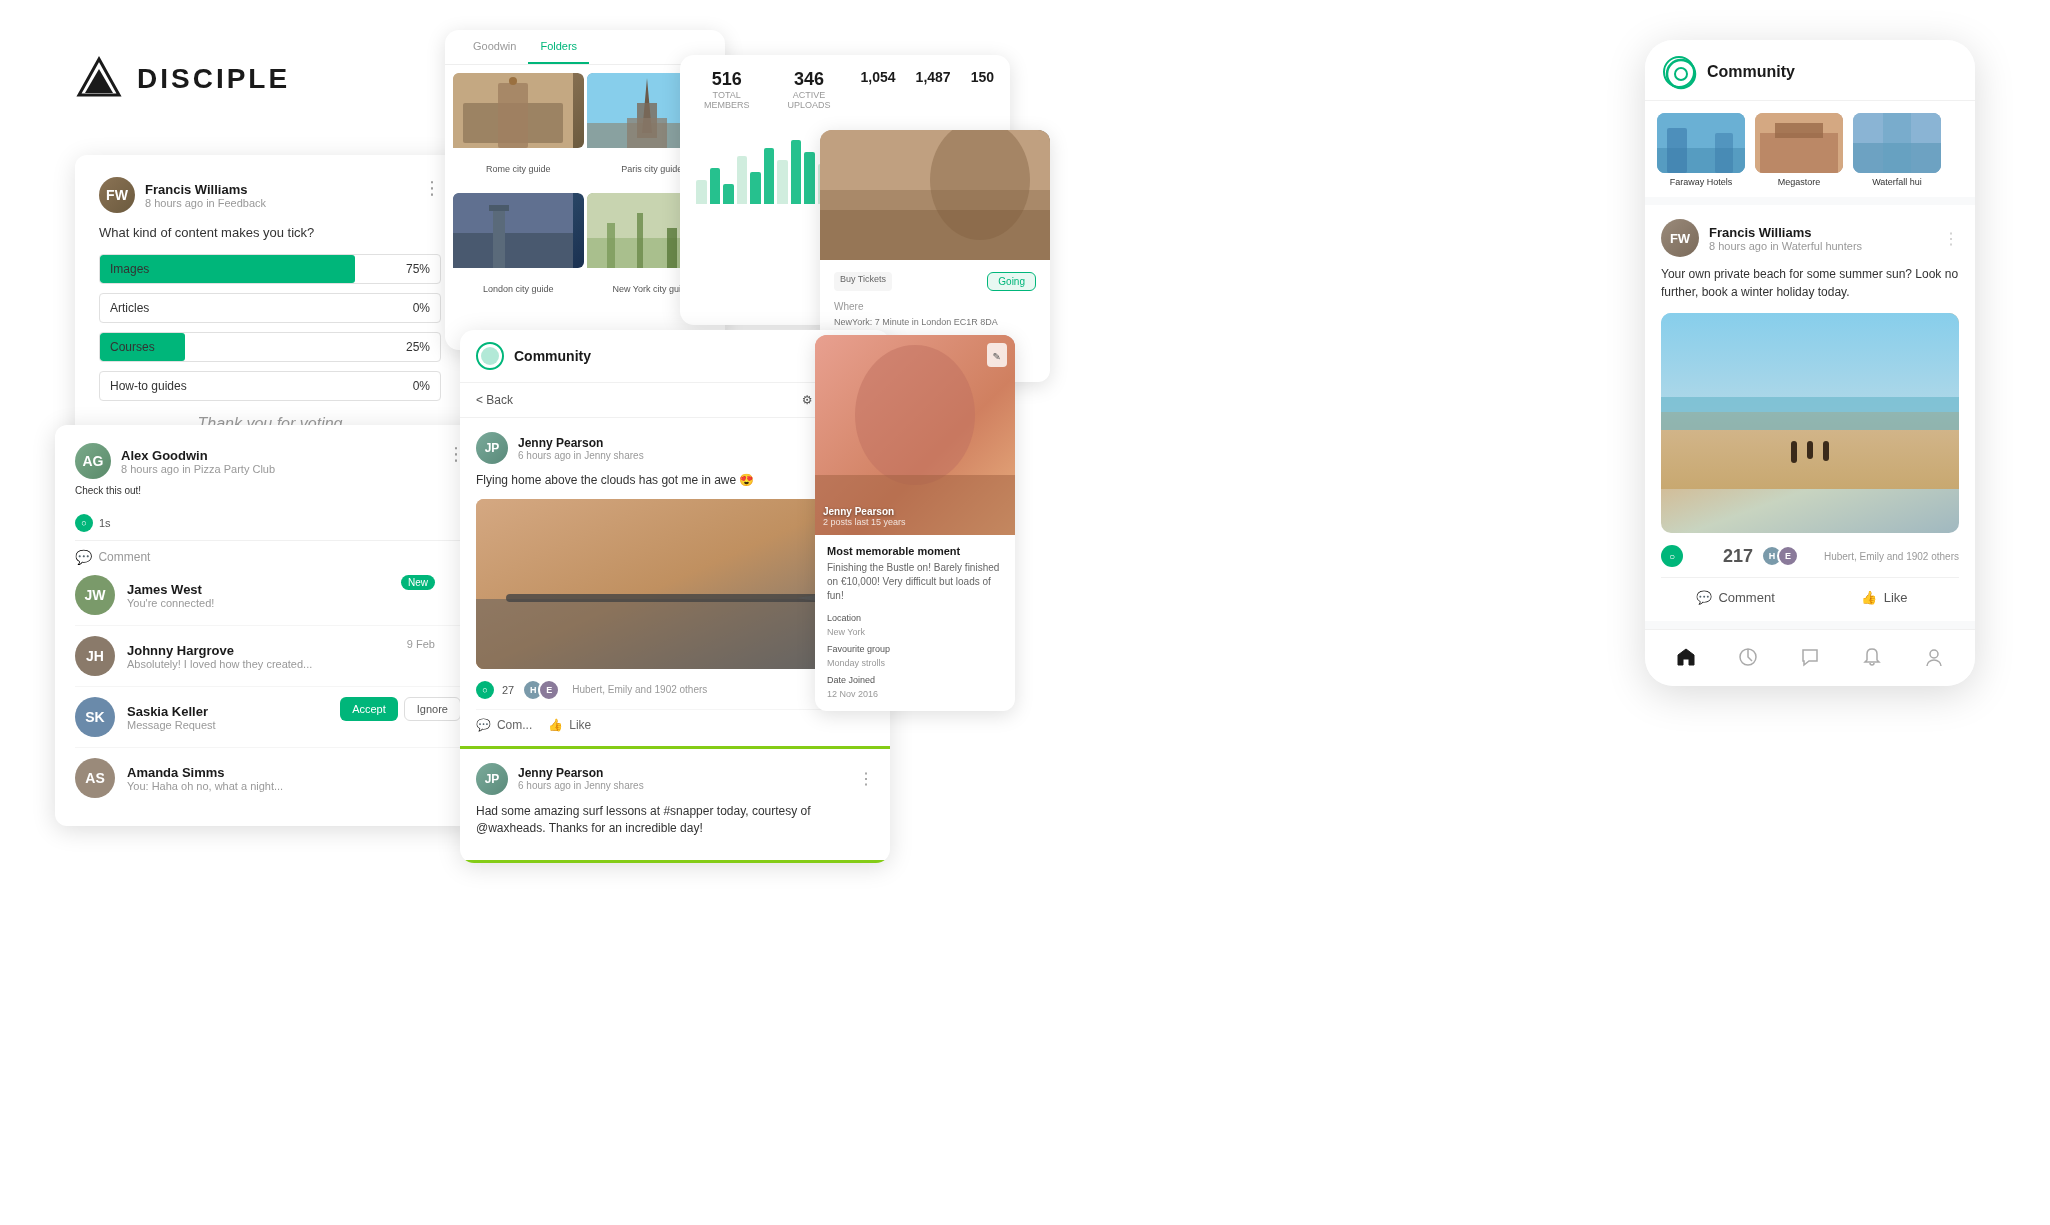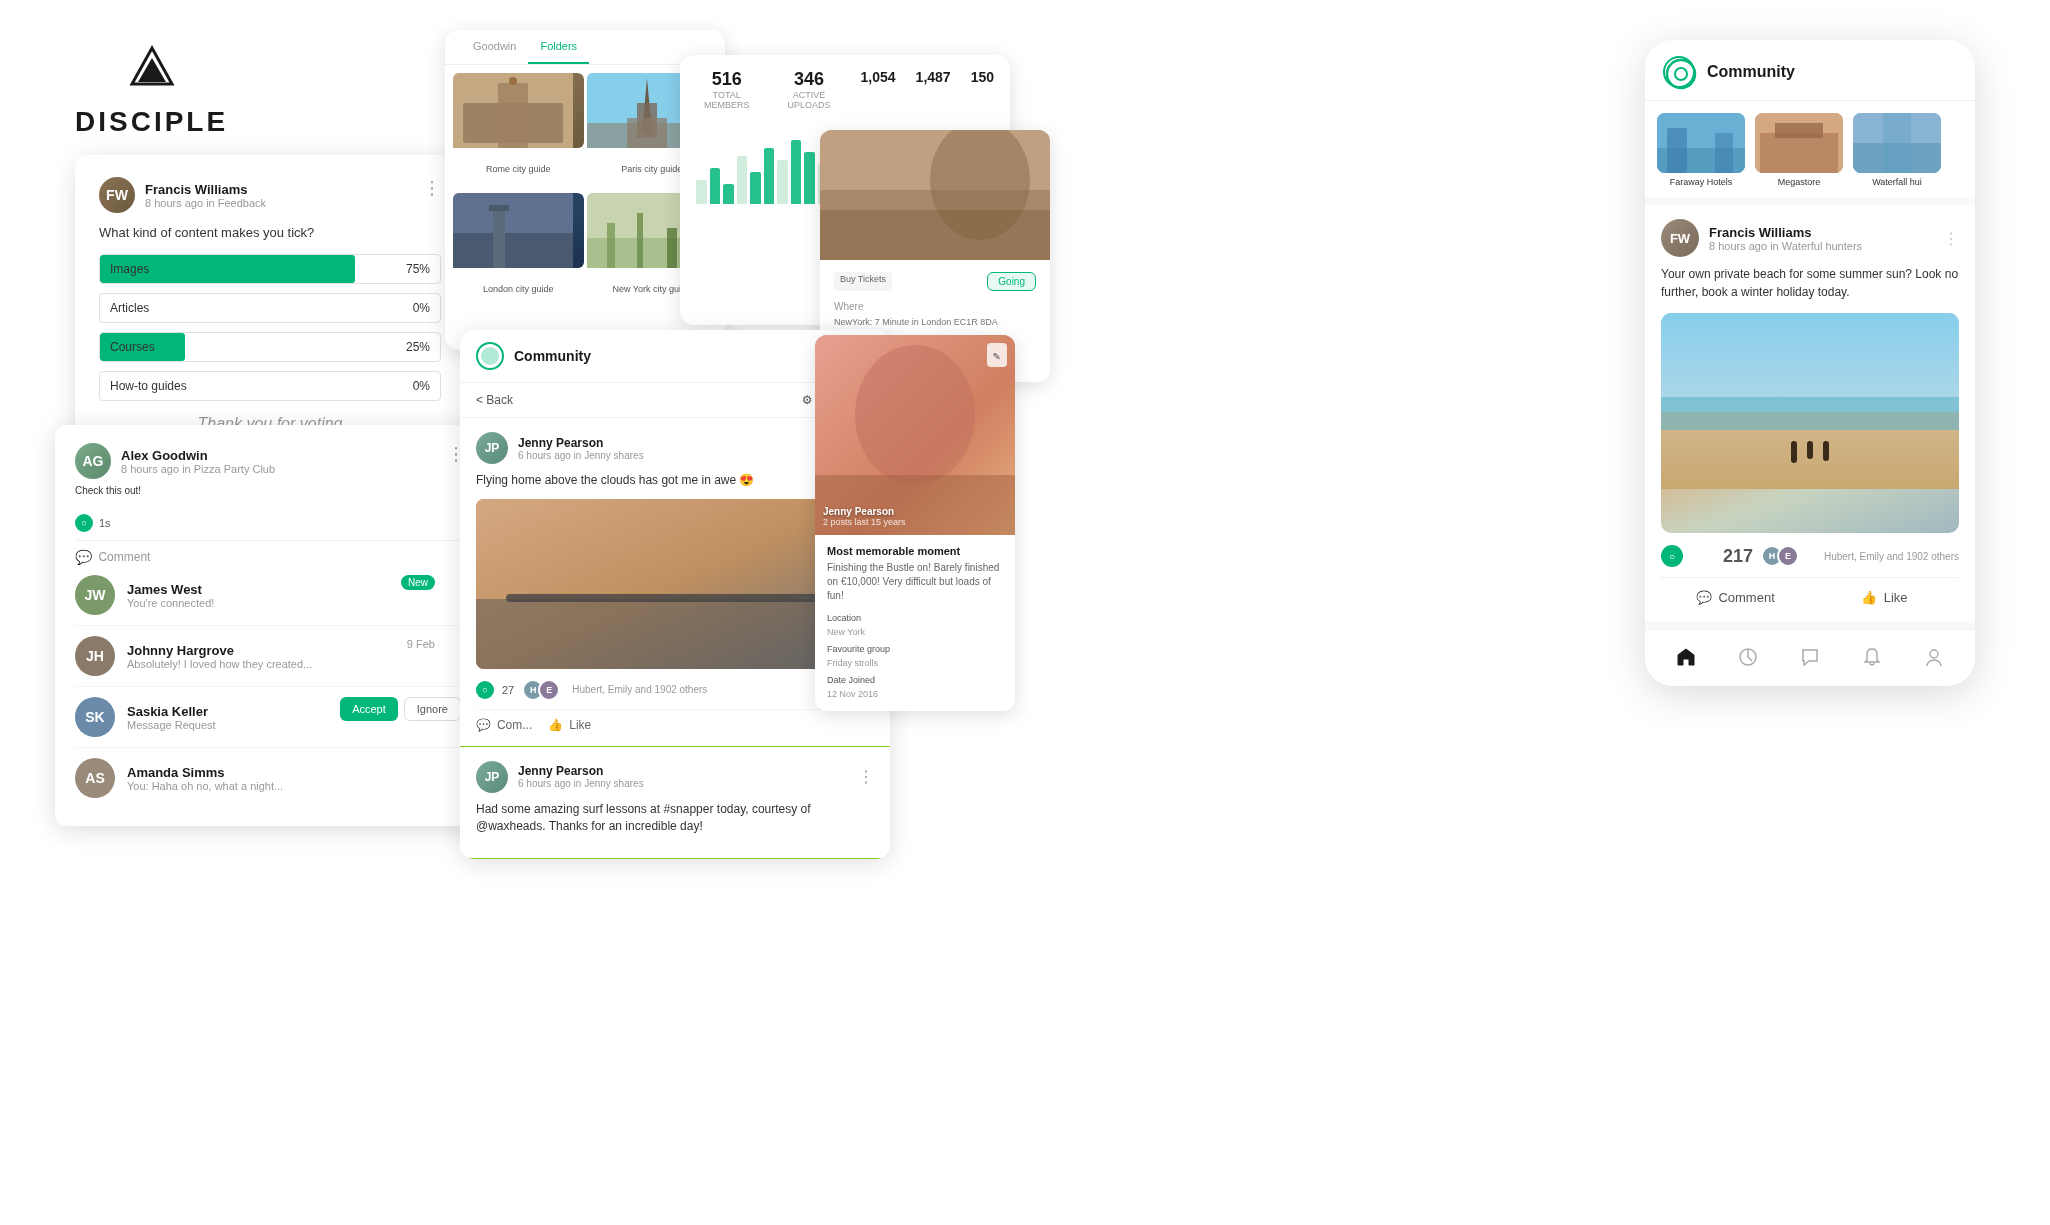--- a/index.html
+++ b/index.html
@@ -8,26 +8,25 @@
       height: 1225px;
       background: #ffffff;
       font-family: -apple-system, BlinkMacSystemFont, 'Segoe UI', sans-serif;
       overflow: hidden;
       position: relative;
     }
 
     
     .logo {
       position: absolute;
-      top: 44px;
+      top: 55px;
       left: 75px;
       display: flex;
       align-items: center;
       gap: 14px;
-      flex-direction: column;
     }
     .logo-icon {
       width: 48px;
       height: 48px;
     }
     .logo-text {
       font-size: 28px;
       font-weight: 700;
       letter-spacing: 3px;
       color: #1a1a1a;
@@ -500,21 +499,21 @@
     }
     .feed-nav {
       display: flex;
       align-items: center;
       justify-content: space-between;
       padding: 10px 16px;
       border-bottom: 1px solid #f0f0f0;
     }
     .feed-post {
       padding: 14px 16px;
-      border-bottom: 1px solid #84cc16;
+      border-bottom: 3px solid #84cc16;
     }
     .feed-post-header {
       display: flex;
       align-items: center;
       gap: 10px;
       margin-bottom: 8px;
       position: relative;
     }
     .feed-post-name {
       font-size: 12px;
@@ -1185,21 +1184,21 @@
       <span style="font-size:10px;color:#555">✎</span>
     </div>
   </div>
   <div class="jenny-content">
     <div class="jenny-section-title">Most memorable moment</div>
     <div class="jenny-section-text">Finishing the Bustle on! Barely finished on €10,000! Very difficult but loads of fun!</div>
     <div class="jenny-meta">
       <div><span>Location</span></div>
       <div>New York</div>
       <div style="margin-top:2px"><span>Favourite group</span></div>
-      <div>Friday strolls</div>
+      <div>Monday strolls</div>
       <div style="margin-top:2px"><span>Date Joined</span></div>
       <div>12 Nov 2016</div>
     </div>
   </div>
 </div>
 
 <div class="mobile-panel">
   <div class="mobile-community-header">
     <div class="mobile-comm-logo">
       <svg viewBox="0 0 32 32" width="32" height="32">

